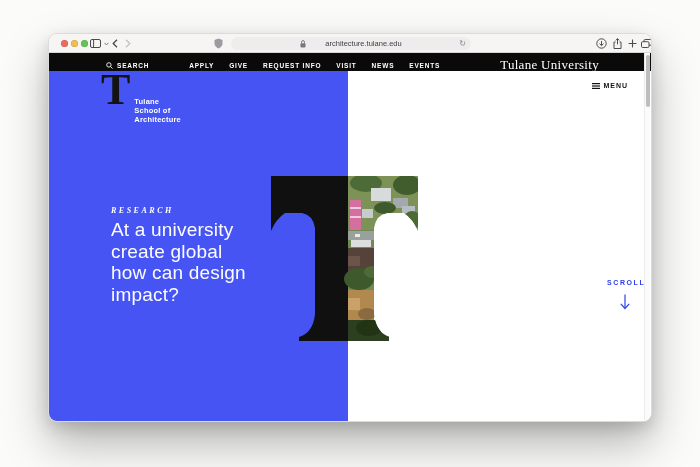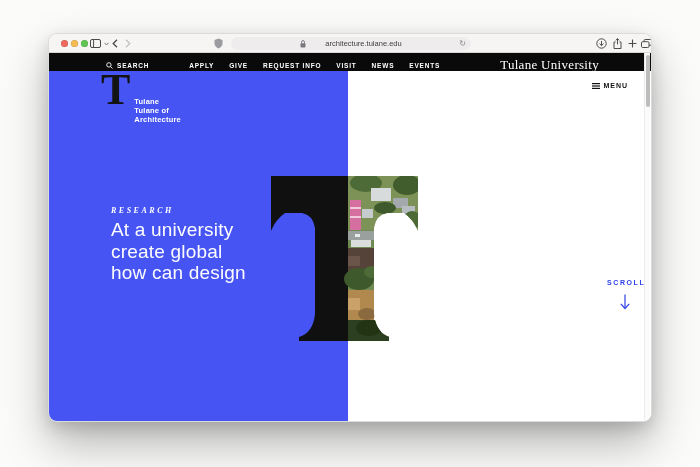--- a/index.html
+++ b/index.html
@@ -158,40 +158,41 @@
     <div class="util-brand">Tulane University</div>
   </div>
 
   <div class="content">
     <div class="blue-panel"></div>
 
     <div class="site-logo">
       <span class="logo-letter">T</span>
       <span class="logo-lines">
         <span style="display:block">Tulane</span>
-        <span style="display:block">Tulane of</span>
+        <span style="display:block">School of</span>
         <span style="display:block">Architecture</span>
       </span>
     </div>
 
     <div class="menu-btn">
       <svg width="8" height="6" viewBox="0 0 8 6">
           <rect y="0" width="8" height="1.2" fill="#111"></rect>
           <rect y="2.4" width="8" height="1.2" fill="#111"></rect>
           <rect y="4.8" width="8" height="1.2" fill="#111"></rect>
         </svg>
       <span>MENU</span>
     </div>
 
     <div class="hero-text">
       <div class="eyebrow">RESEARCH</div>
       <h1 class="headline">
         <span>At a university</span>
         <span>create global</span>
         <span>how can design</span>
+        <span>impact?</span>
       </h1>
     </div>
 
     <div class="bigT">
       <svg width="147" height="165" viewBox="0 0 147 165">
         <defs>
           <clipPath id="tshape">
             <rect x="0" y="0" width="147" height="37"></rect>
             <path d="M0,37 L14,37 Q5,43 0,55 Z"></path>
             <path d="M147,37 L133,37 Q142,43 147,55 Z"></path>

